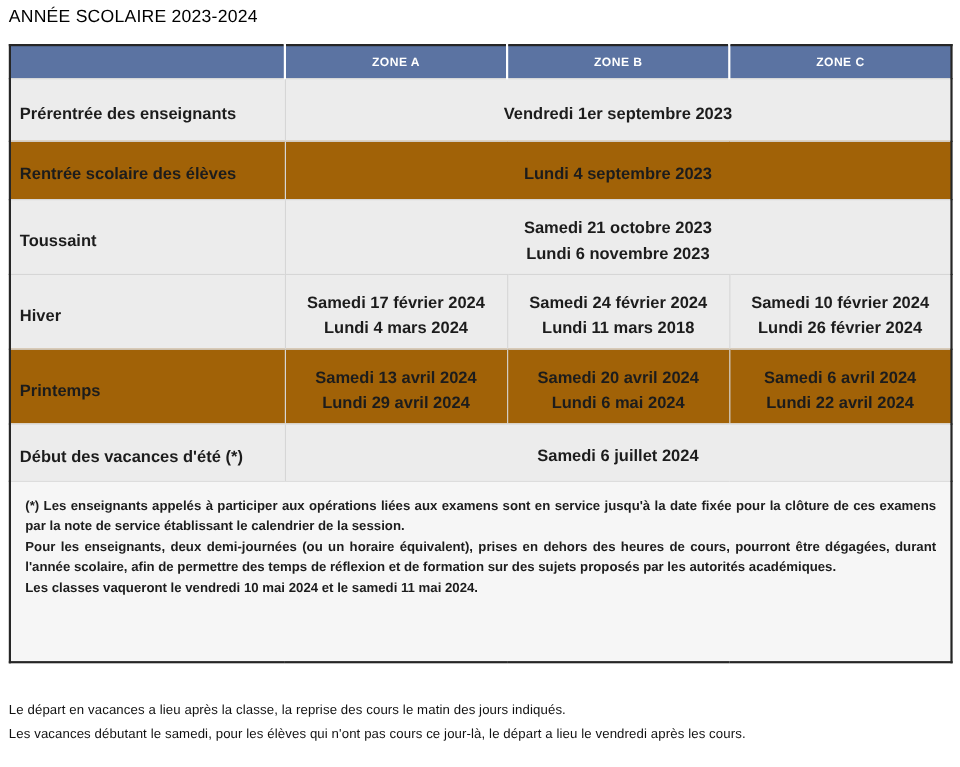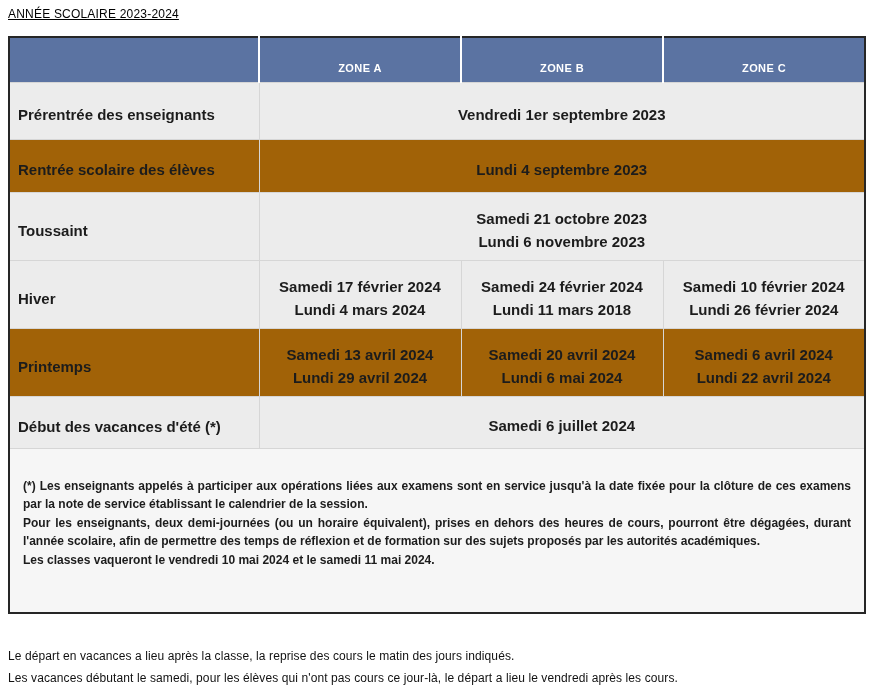--- a/index.html
+++ b/index.html
@@ -6,47 +6,46 @@
   html, body {
     width: 873px; height: 697px;
     background: #ffffff;
     font-family: "Liberation Sans", "DejaVu Sans", sans-serif;
     color: #1c1c1c;
     overflow: hidden;
   }
   .page { padding: 7px 7px 0 8px; }
 
   .page-title {
-    font-size: 12px;
+    font-size: 16px;
     font-weight: normal;
     color: #000000;
     margin: 0 0 15px 0;
     letter-spacing: 0.2px;
-    text-decoration: underline;
   }
 
   table.calendar {
     border-collapse: collapse;
     width: 858px;
     table-layout: fixed;
     border: 2px solid #262626;
   }
   col.c-label { width: 250px; }
   col.c-zone  { width: 202px; }
 
   thead th {
     background: #5b73a2;
     color: #ffffff;
     font-size: 11px;
     font-weight: bold;
     letter-spacing: 0.4px;
     vertical-align: bottom;
     padding-bottom: 8px;
     text-align: center;
-    height: 45px;
+    height: 30px;
     border-left: 2px solid #ffffff;
   }
   thead th.corner { border-left: none; }
 
   tbody td {
     font-size: 15px;
     font-weight: bold;
     border-top: 1px solid #d6d6d6;
     border-left: 1px solid #d6d6d6;
     vertical-align: middle;
@@ -67,21 +66,21 @@
     line-height: 1.55;
   }
 
   tr.r-single  { height: 57px; }
   tr.r-single2 { height: 53px; }
   tr.r-double  { height: 68px; }
   tr.r-ete     { height: 52px; margin-top: 29px; }
 
   td.footnote {
     background: #f6f6f6;
-    padding: 28px 13px 10px 13px;
+    padding: 13px 13px 10px 13px;
     font-size: 12px;
     font-weight: bold;
     line-height: 1.55;
     text-align: justify;
     vertical-align: top;
     height: 165px;
   }
 
   .bottom-notes {
     margin-top: 32px;

